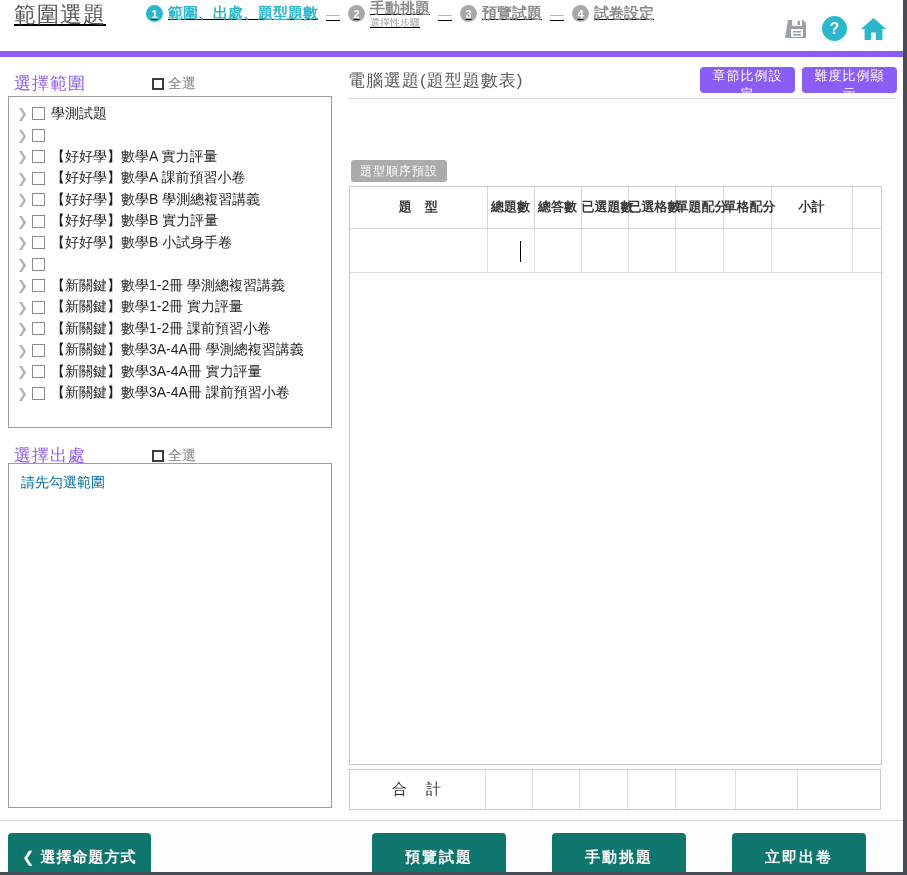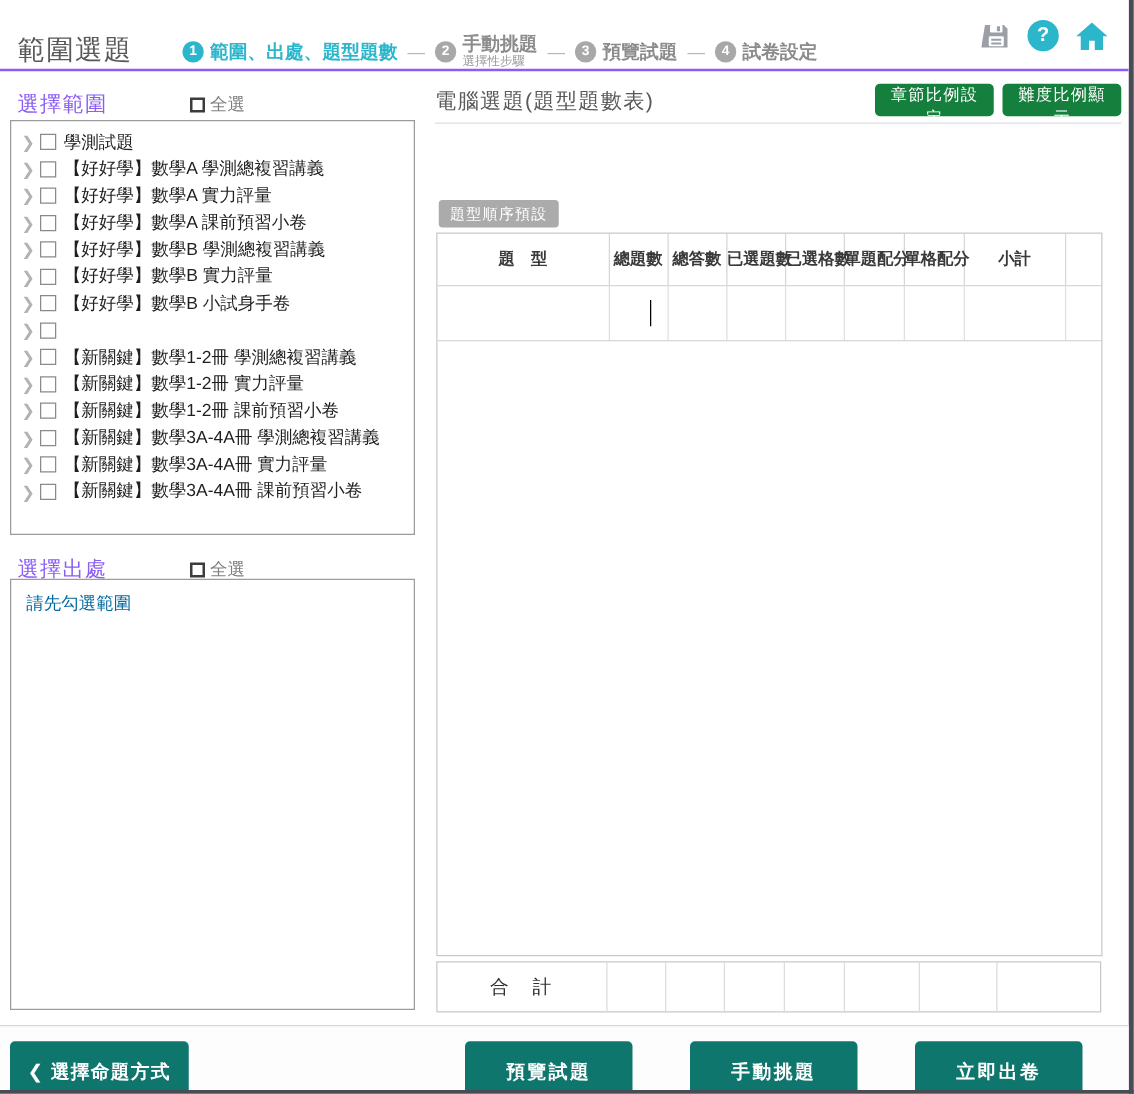--- a/index.html
+++ b/index.html
@@ -3,21 +3,21 @@
 <meta charset="utf-8">
 <style>
   * { margin:0; padding:0; box-sizing:border-box; }
   html,body { width:907px; height:875px; }
   body { font-family:"Liberation Sans","DejaVu Sans",sans-serif; background:#fff; }
   .app { position:relative; width:907px; height:875px; background:#fff;
          border-right:4px solid #474c55; border-bottom:3px solid #474c55; overflow:hidden; }
 
   
   .header { position:absolute; left:0; top:0; width:100%; height:57px;
-            border-bottom:2px solid #8b5cf6; display:flex; align-items:flex-end; background:#fff; }
+            border-bottom:6px solid #8b5cf6; display:flex; align-items:flex-start; background:#fff;text-decoration:underline; }
   .app-title { margin-left:14px; font-size:22px; color:#595959; letter-spacing:1px; }
   .steps { display:flex; align-items:center; margin-left:40px; }
   .step { display:flex; align-items:center; cursor:pointer; }
   .step-circle { width:17px; height:17px; border-radius:50%; background:#a8a8a8; color:#fff;
                  font-size:11px; font-weight:bold; display:flex; align-items:center; justify-content:center;
                  margin-right:5px; flex:0 0 auto; }
   .step-label { font-size:15px; font-weight:bold; color:#8c8c8c; white-space:nowrap; }
   .step.active .step-circle { background:#2bb6cc; }
   .step.active .step-label { color:#2bb6cc; }
   .step-text2 { display:flex; flex-direction:column; line-height:1.1; }
@@ -46,21 +46,21 @@
   .tree-label { font-size:14px; color:#1f1f1f; white-space:nowrap; }
 
   .source-title-row { left:14px; top:444px; width:310px; }
   .source-title-row .select-all { margin-left:66px; }
   .source-box { position:absolute; left:8px; top:463px; width:324px; height:345px;
                 border:1px solid #9c9c9c; background:#fff; padding:10px 12px; }
   .placeholder { font-size:14px; color:#0369a1; }
 
   
   .right-title { position:absolute; left:348px; top:69px; font-size:17px; color:#5a5a5a; letter-spacing:1px; }
-  .btn-green { background:#15803d; color:#fff; border:none; border-radius:4px; height:26px;
+  .btn-green { background:#8b5cf6; color:#fff; border:none; border-radius:4px; height:26px;
                font-size:13px; padding:0 10px; cursor:pointer; letter-spacing:1px;
                font-family:"Liberation Sans","DejaVu Sans",sans-serif; }
   .btn-chapter { position:absolute; left:700px; top:67px; width:95px; }
   .btn-difficulty { position:absolute; left:802px; top:67px; width:95px; }
   .right-divider { position:absolute; left:348px; top:98px; width:549px; height:1px; background:#ddd; }
   .btn-type-order { position:absolute; left:351px; top:160px; background:#ababab; color:#fff;
                     border:none; border-radius:3px; height:22px; font-size:12px; padding:0 9px;
                     cursor:pointer; letter-spacing:1px;
                     font-family:"Liberation Sans","DejaVu Sans",sans-serif; }
 
@@ -157,21 +157,20 @@
 
   <div class="tree-box" id="rangeTree">
       <div class="tree-item">
         <span class="tree-chevron">❯</span>
         <span class="tree-checkbox"></span>
         <span class="tree-label">學測試題</span>
       </div>
       <div class="tree-item">
         <span class="tree-chevron">❯</span>
         <span class="tree-checkbox"></span>
-        <span class="tree-label">【好好學】數學A 學測總複習講義</span>
       </div>
       <div class="tree-item">
         <span class="tree-chevron">❯</span>
         <span class="tree-checkbox"></span>
         <span class="tree-label">【好好學】數學A 實力評量</span>
       </div>
       <div class="tree-item">
         <span class="tree-chevron">❯</span>
         <span class="tree-checkbox"></span>
         <span class="tree-label">【好好學】數學A 課前預習小卷</span>

